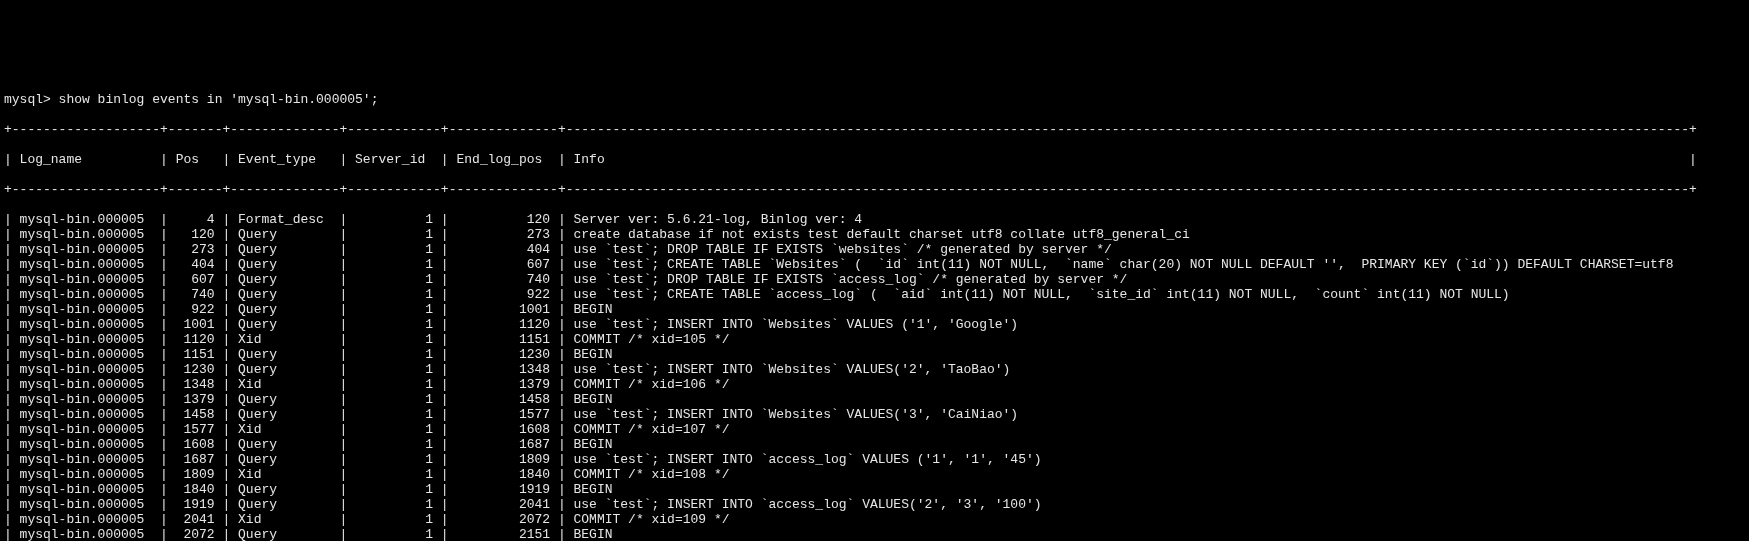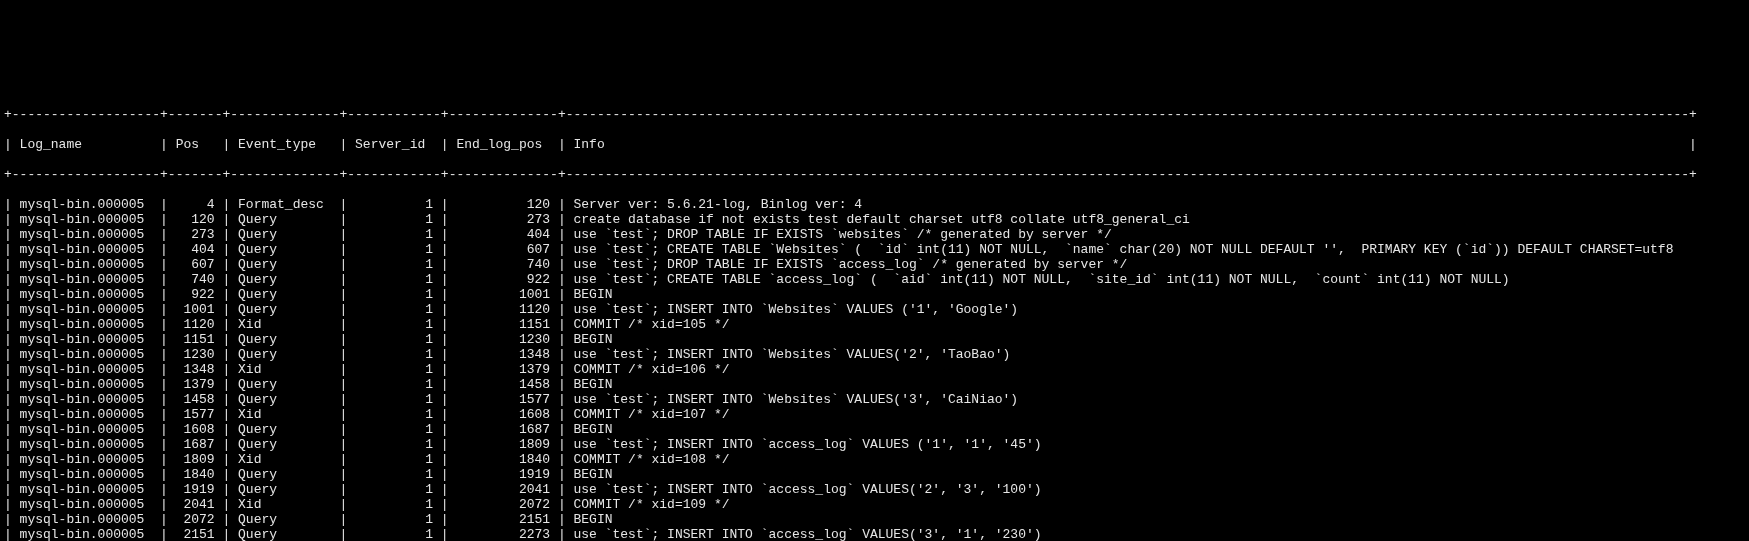--- a/index.html
+++ b/index.html
@@ -19,20 +19,21 @@
     box-sizing:border-box;
     position:relative;
   }
 </style>
 </head>
 <body>
 <div class="screen">
 
 
 
+<span>mysql&gt; show binlog events in 'mysql-bin.000005';</span>
 <span id="border-top">
 +-------------------+-------+--------------+------------+--------------+------------------------------------------------------------------------------------------------------------------------------------------------+</span>
 <span id="header-row">
 | Log_name          | Pos   | Event_type   | Server_id  | End_log_pos  | Info                                                                                                                                           |</span>
 <span id="border-mid">
 +-------------------+-------+--------------+------------+--------------+------------------------------------------------------------------------------------------------------------------------------------------------+</span>
 <span id="body-rows">
 | mysql-bin.000005  |     4 | Format_desc  |          1 |          120 | Server ver: 5.6.21-log, Binlog ver: 4
 | mysql-bin.000005  |   120 | Query        |          1 |          273 | create database if not exists test default charset utf8 collate utf8_general_ci
 | mysql-bin.000005  |   273 | Query        |          1 |          404 | use `test`; DROP TABLE IF EXISTS `websites` /* generated by server */

